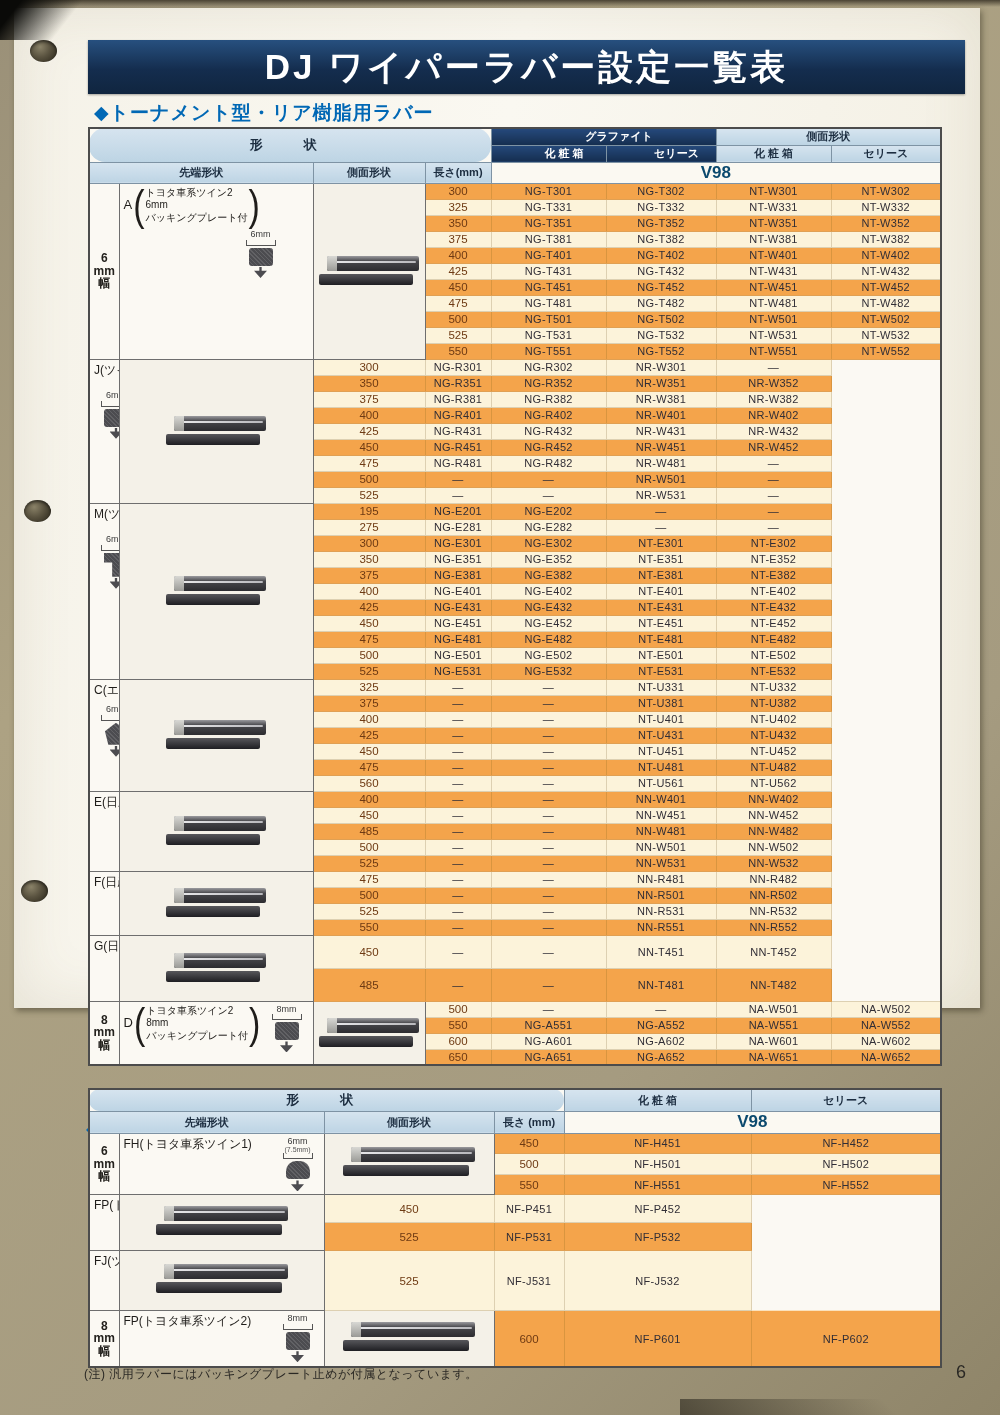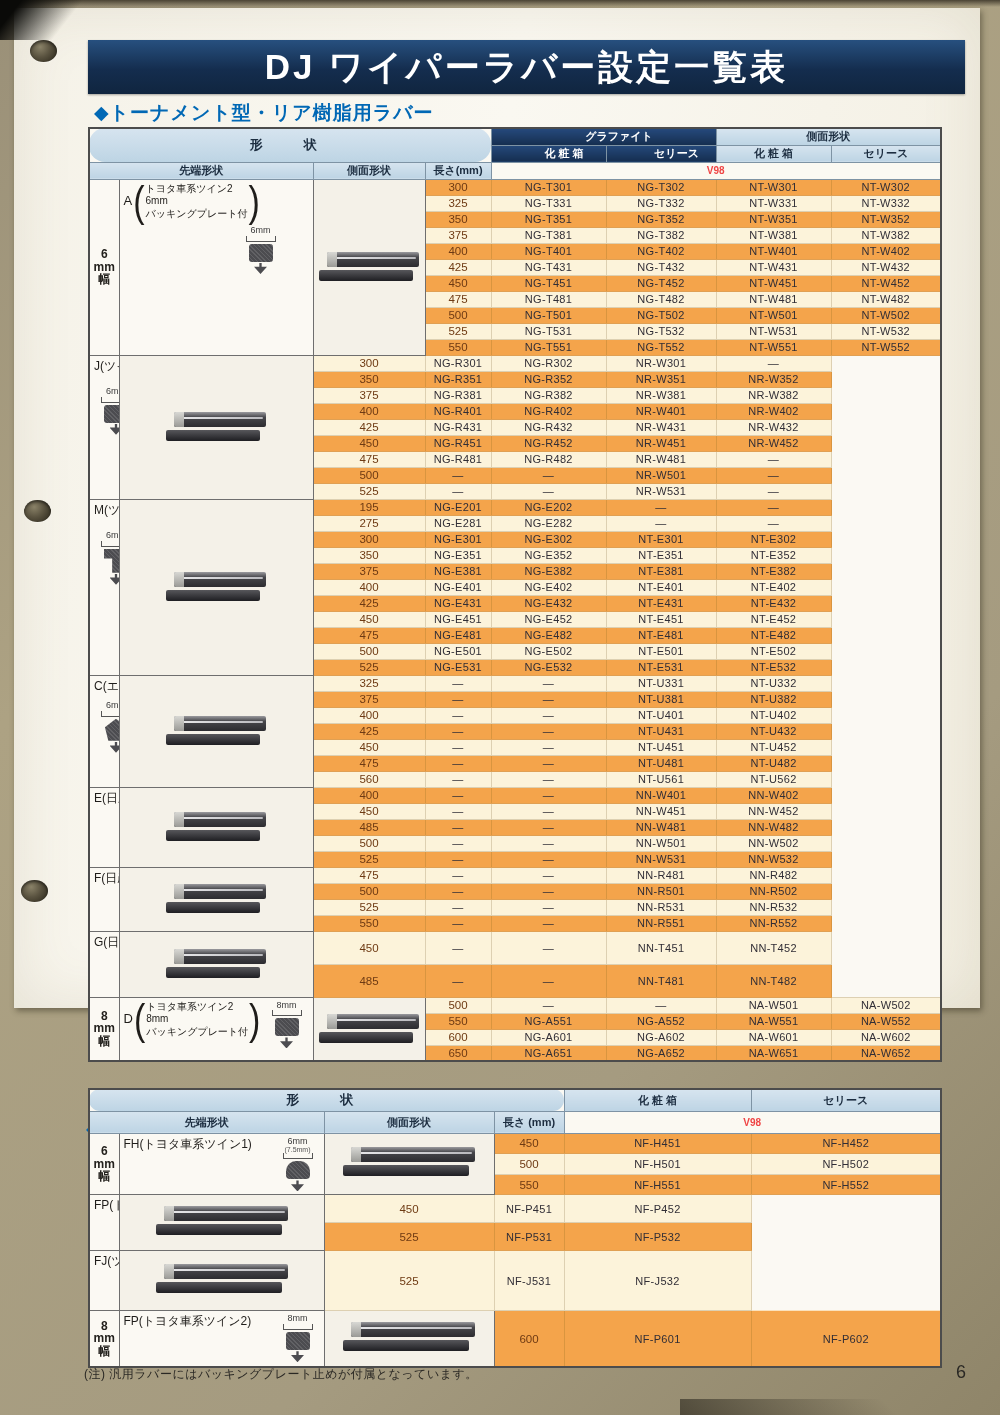--- a/index.html
+++ b/index.html
@@ -35,21 +35,21 @@
   .section-title{position:absolute;left:72px;color:#0168b5;font-size:19px;font-weight:bold;letter-spacing:1px;}
   .sec1{top:92px;margin-left:8px;} .sec2{top:1108px;}
 
   table{border-collapse:collapse;table-layout:fixed;position:absolute;left:74px;
     font-size:11px;background:#fbf9f3;border:2px solid #4c4c4c;}
   #t1{top:119px;width:852px;} #t2{top:1080px;width:852px;}
   th,td{padding:0 2px;overflow:hidden;}
   thead th{border:1px solid #7e93a4;font-weight:bold;color:#1c2d40;text-align:center;}
   th.lb{background:linear-gradient(#d6e4ef,#bdd4e4);}
   th.navy{background:linear-gradient(#25497b,#152e50);color:#fff;padding-left:33px;}
-  th.white{background:#fbf9f2;color:#ef4444;font-size:10px;}
+  th.white{background:#fbf9f2;color:#0c4a6e;font-size:17px;}
   #t1 thead tr{height:17px;} #t2 thead tr{height:22px;}
   .shape-th{font-size:13px;letter-spacing:14px;border-radius:16px;}
 
   td.len-cell{color:#6e3a13;text-align:center;border:1px solid #bdae90;font-size:11.5px;}
   td.part-cell{color:#312e36;text-align:center;border:1px solid #bdae90;letter-spacing:.3px;}
   tr.orange td.len-cell, tr.orange td.part-cell{background:#f4a44b;border-color:#d9953f;border-top-color:#fbe2bd;border-bottom-color:#e0a053;}
   tr.cream td.len-cell, tr.cream td.part-cell{background:#fcf3da;border-color:#ddd0b2;}
 
   td.width-cell{background:#fbf9f3;border:1px solid #6e6e6e;text-align:center;
     font-size:12px;font-weight:bold;color:#23211d;line-height:1.05;vertical-align:middle;}

